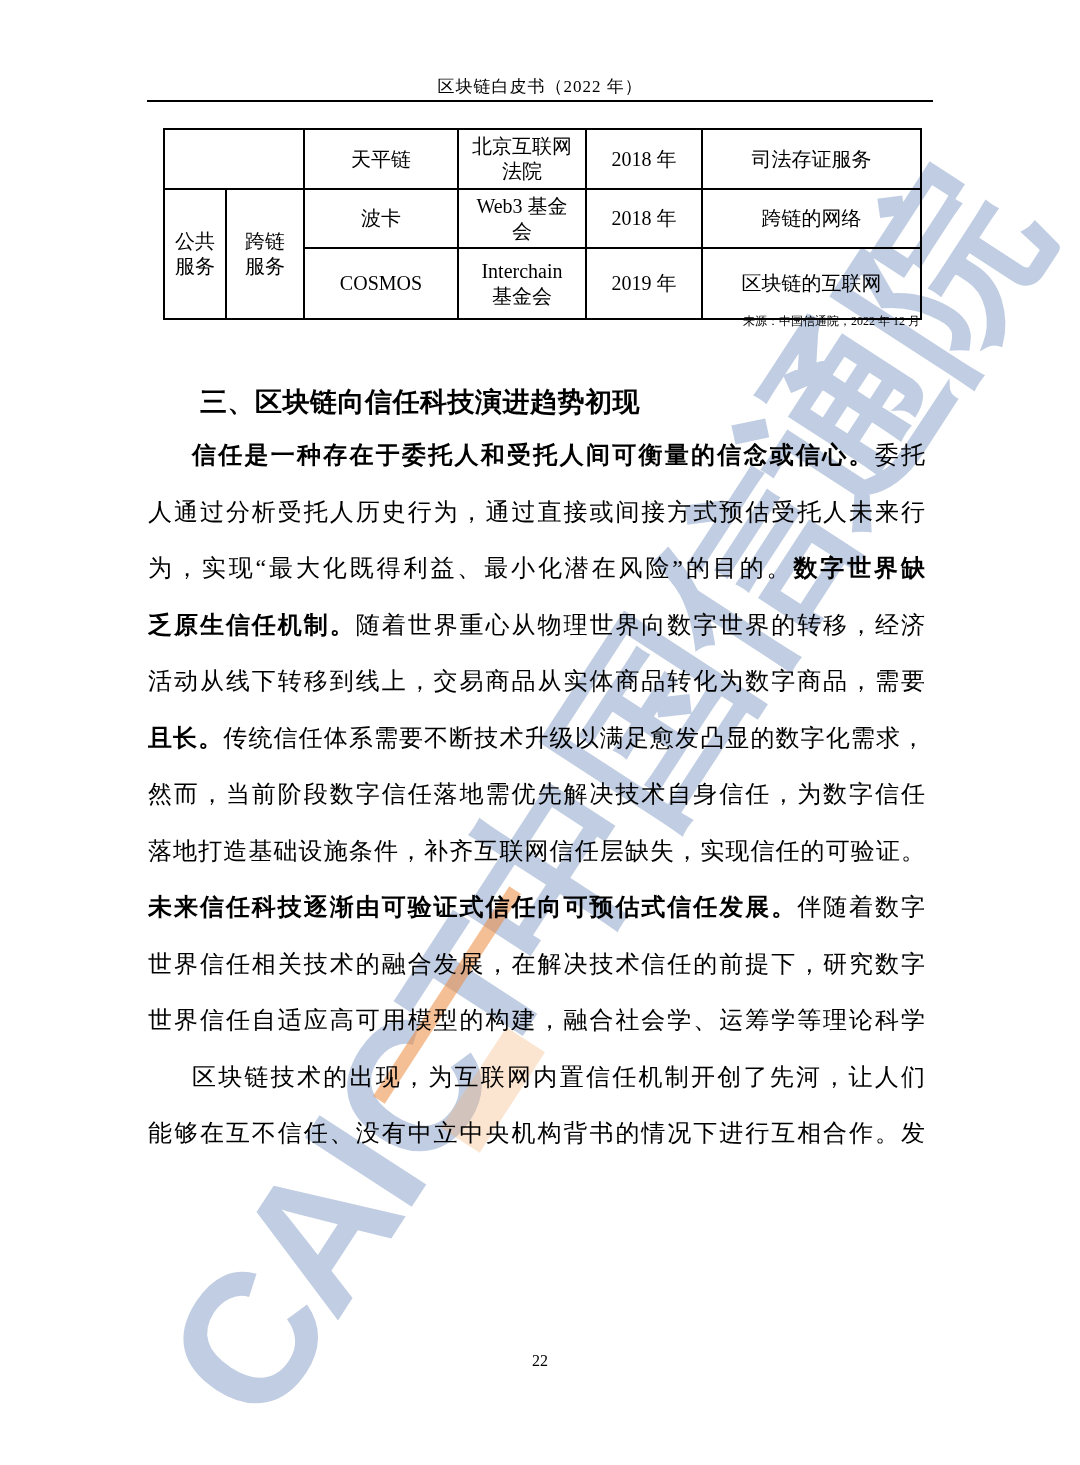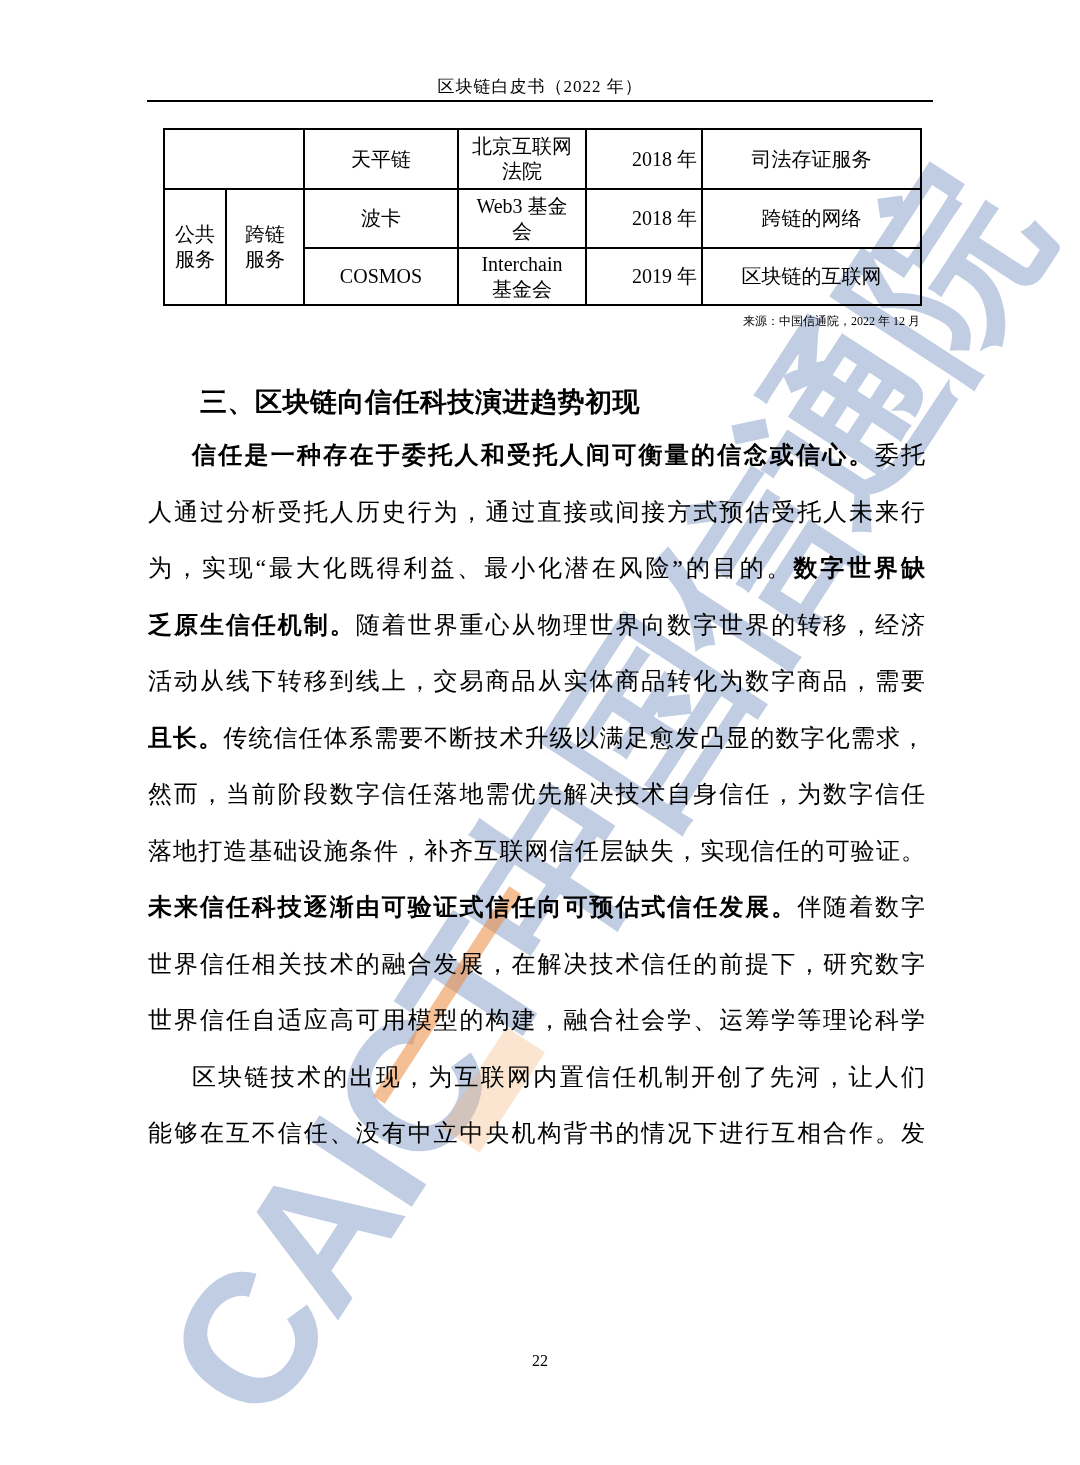--- a/index.html
+++ b/index.html
@@ -45,22 +45,22 @@
   .svc-table {
     position:absolute; top:128px; left:163px; width:757px;
     border-collapse:collapse; table-layout:fixed;
     font-size:20px; text-align:center;
   }
   .svc-table td {
     border:2px solid #000; vertical-align:middle;
     padding:1px 4px; line-height:25px; overflow:hidden;
   }
   .pre { white-space:pre-line; }
-  .nowrap { white-space:nowrap;text-align:right; }
-  .r1 { height:60px; } .r2 { height:59px; } .r3 { height:57px; }
+  .nowrap { white-space:nowrap; }
+  .r1 { height:60px; } .r2 { height:59px; } .r3 { height:71px; }
 
   .source-note {
     position:absolute; top:313px; left:147px; width:773px;
     text-align:right; font-size:12px;
   }
 
   .section-heading {
     position:absolute; top:384px; left:200px;
     font-family:Liberation Serif, serif; font-weight:bold;
     font-size:27px; letter-spacing:0.5px;

